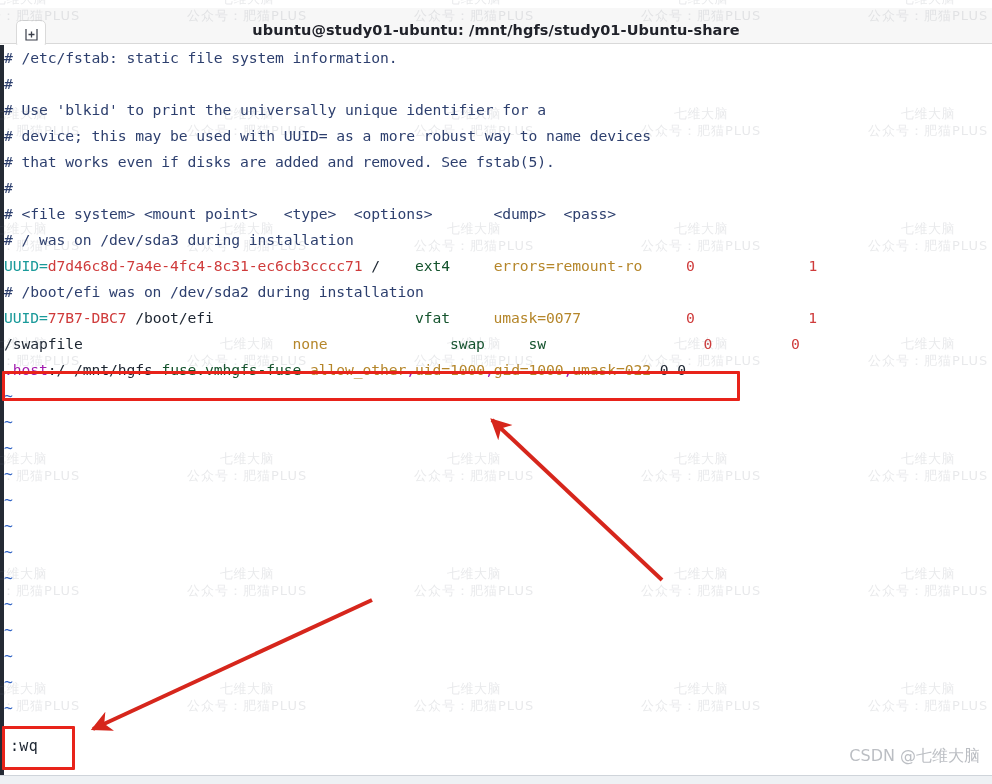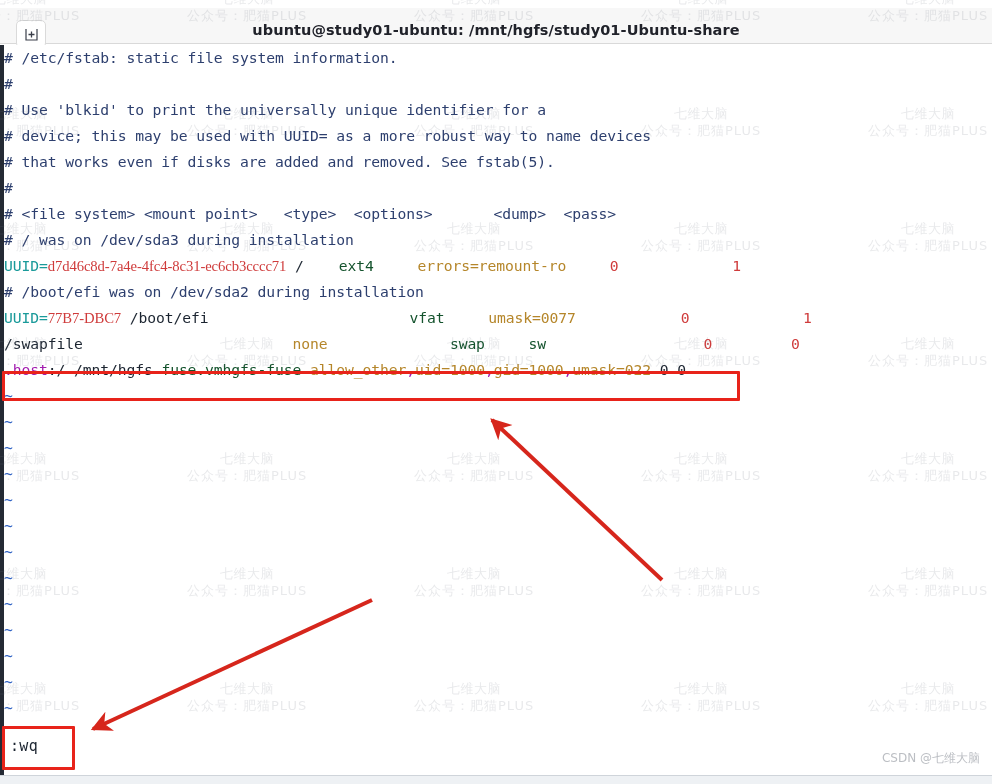--- a/index.html
+++ b/index.html
@@ -88,21 +88,21 @@
     line-height:26px;
     white-space:pre;
     letter-spacing:-0.1px;
   }
   .vline{height:26px;overflow:hidden;}
 
   
   .c-comment { color:#2d3f6e; }
   .c-plain   { color:#1b2430; }
   .c-key     { color:#1a9a9a; }
-  .c-uuid    { color:#cf3b3b;font-family:Liberation Serif, serif; }
+  .c-uuid    { color:#cf3b3b; }
   .c-red     { color:#a21caf; }
   .c-type    { color:#14532d; }
   .c-opt     { color:#b5862a;text-align:right; }
   .c-tilde   { color:#2f62c4; }
   .c-num     { color:#cf3b3b; }
 
   
   #vim-status{
     position:absolute;
     left:10px;top:692px;
@@ -135,21 +135,21 @@
     border-top:1px solid #cfd4da;
     box-sizing:border-box;
     z-index:20;
   }
   
   #csdn-watermark{
     position:absolute;
     right:12px;bottom:17px;
     z-index:70;
     font-family:"DejaVu Sans","Liberation Sans",sans-serif;
-    font-size:12px;
+    font-size:16px;
     color:rgba(120,125,135,0.50);
     white-space:nowrap;
   }
   
   #top-sliver{
     position:absolute;left:0;top:0;width:992px;height:8px;
     background:#ffffff;z-index:15;
   }
 </style>
 </head>

